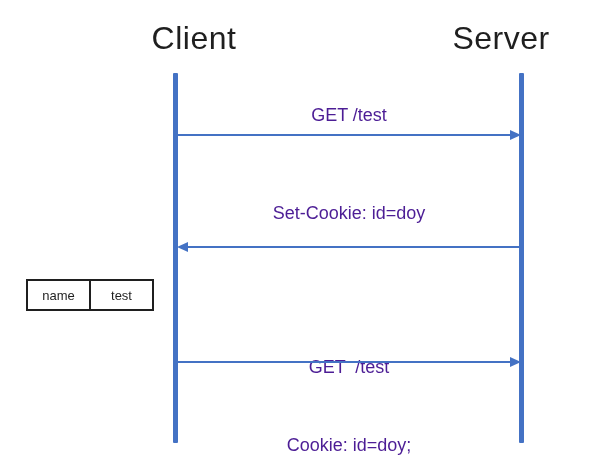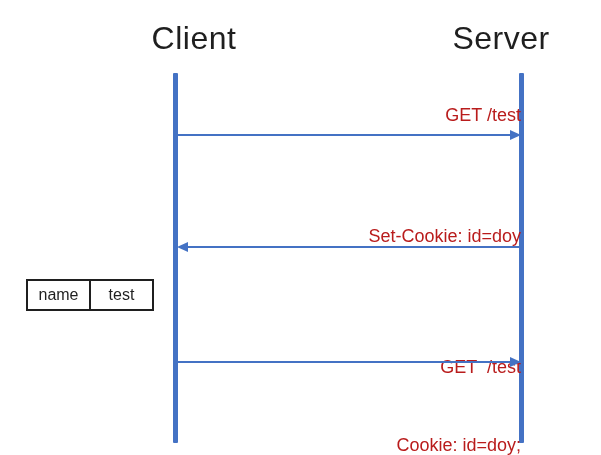--- a/index.html
+++ b/index.html
@@ -36,23 +36,23 @@
     background: #4472C4;
     border-radius: 1px;
   }
   .lifeline.client-line { left: 173px; }
   .lifeline.server-line { left: 519px; }
 
   .msg-label {
     position: absolute;
     left: 177px;
     width: 344px;
-    text-align: right;
+    text-align: center;
     font-size: 18px;
-    color: #b91c1c;
+    color: #4c1d95;
     white-space: pre;
     line-height: 26px;
   }
   .msg-label .label-line { white-space: pre; }
 
   .arrow {
     position: absolute;
     left: 177px;
     width: 344px;
     height: 10px;
@@ -89,21 +89,21 @@
     left: 26px;
     top: 279px;
     border-collapse: collapse;
   }
   .cookie-table td {
     border: 2px solid #1f1f1f;
     width: 61px;
     height: 28px;
     text-align: center;
     vertical-align: middle;
-    font-size: 16px;
+    font-size: 13px;
     color: #1f1f1f;
     padding: 0;
   }
 </style>
 </head>
 <body>
 
 <div class="canvas">
 
   <div class="actor-label client">Client</div>
@@ -113,21 +113,21 @@
   <div class="lifeline client-line"></div>
 
   <div class="lifeline server-line"></div>
 
   <div class="msg-label" style="top:102px">GET /test</div>
   <div class="arrow right" style="top:130px">
     <div class="line"></div>
     <div class="head"></div>
   </div>
 
-  <div class="msg-label" style="top:223px">Set-Cookie: id=doy</div>
+  <div class="msg-label" style="top:200px">Set-Cookie: id=doy</div>
   <div class="arrow left" style="top:242px">
     <div class="line"></div>
     <div class="head"></div>
   </div>
 
   <div class="msg-label" style="top:302px">
     <div class="label-line">GET  /test</div>
     <div class="label-line">Cookie: id=doy;</div>
   </div>
   <div class="arrow right" style="top:357px">

